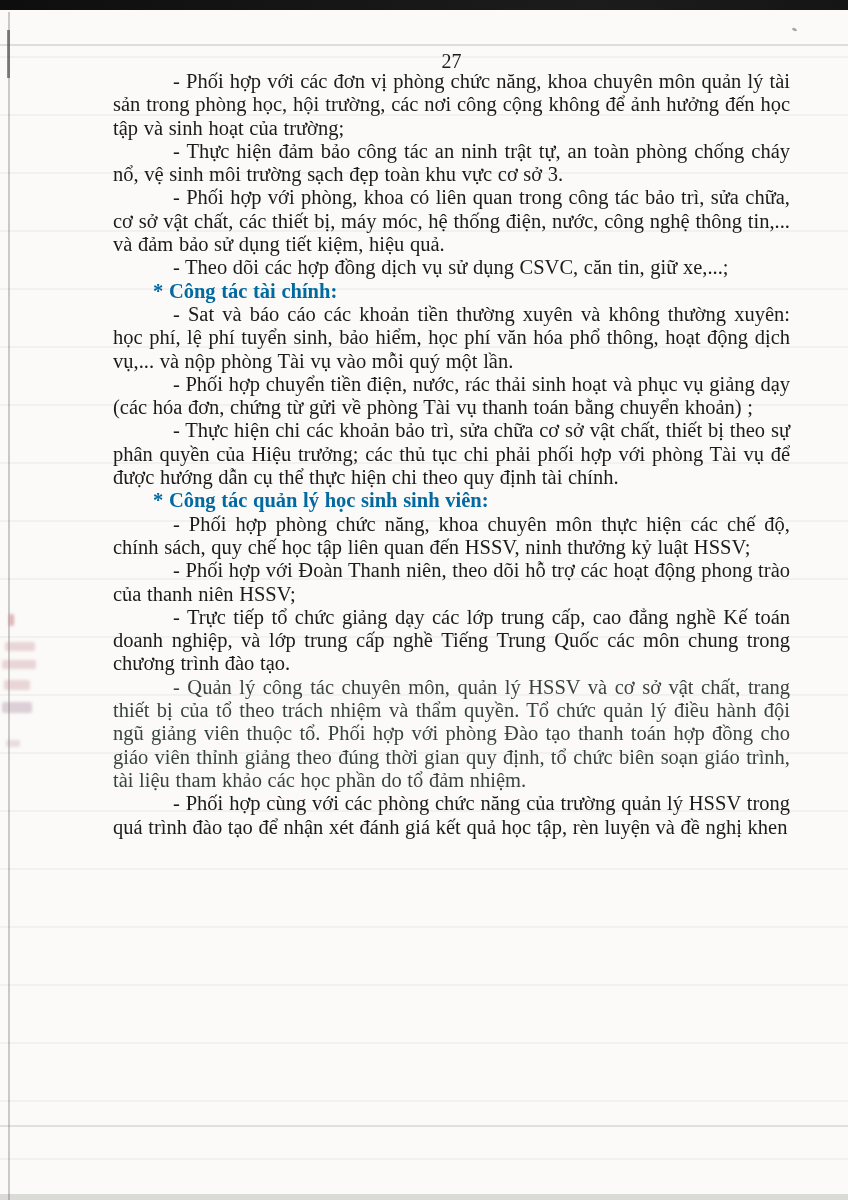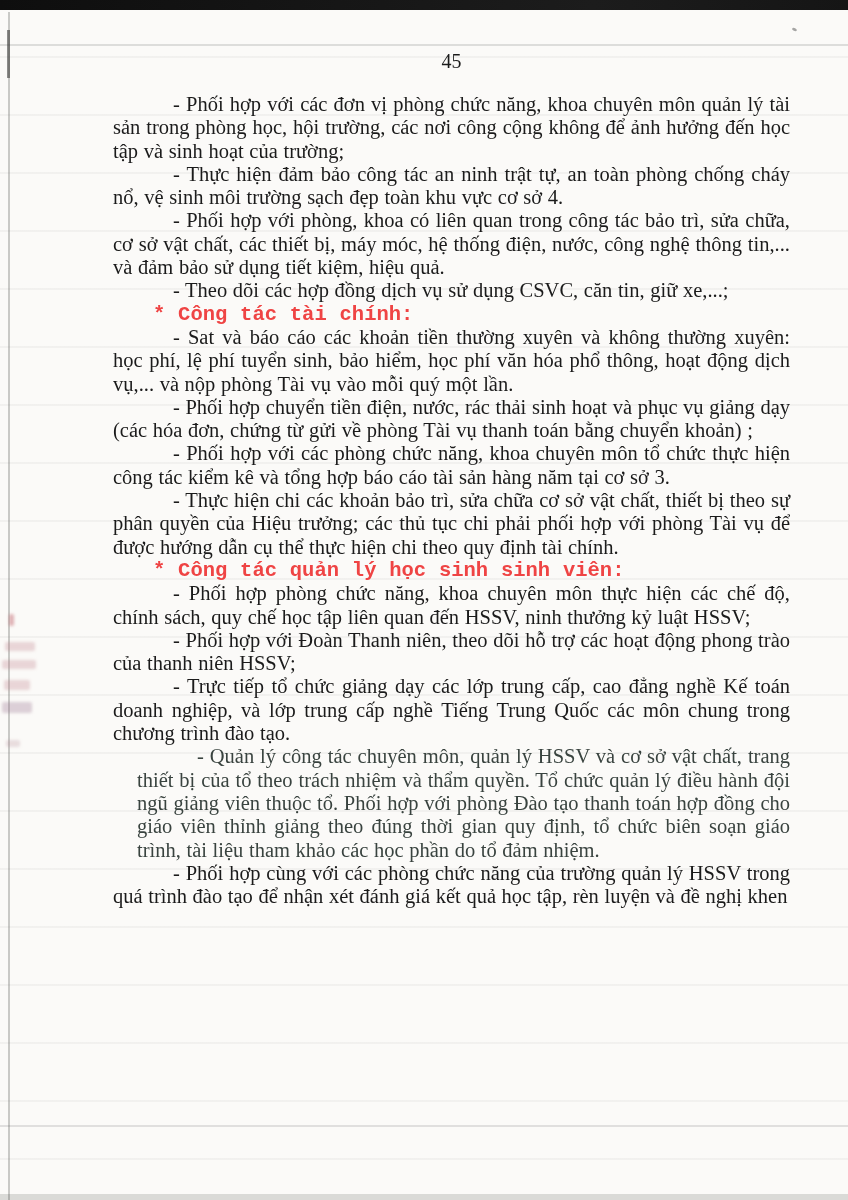--- a/index.html
+++ b/index.html
@@ -93,42 +93,40 @@
   .page-number {
     position: absolute;
     top: 50px; left: 113px;
     width: 677px;
     text-align: center;
     font-size: 20px;
     color: #1b1b1b;
   }
   .content {
     position: absolute;
-    top: 93px; left: 113px;
+    top: 70px; left: 113px;
     width: 677px;
     font-size: 20.5px;
     line-height: 23.3px;
     text-align: justify;
     color: #1b1b1b;
   }
   .content p.para {
     margin: 0;
     text-indent: 60px;
     word-spacing: 0.5px;
   }
   .content p.heading {
     font-weight: bold;
     text-indent: 40px;
-    color: #ef4444;
-    font-family: Liberation Mono, monospace;
+    color: #0369a1;
   }
   .content p.faded {
     color: #39433f;
     filter: blur(0.3px);
-    margin-left: 24px;
   }
 </style>
 </head>
 <body>
 
 <div class="sheet">
   <div class="scanlines"></div>
   <div class="scan-top-strip"></div>
   <div class="scan-line-upper"></div>
   <div class="scan-left-line"></div>
@@ -138,31 +136,30 @@
       <i></i>
       <i></i>
       <i></i>
       <i></i>
       <i></i>
   </div>
   <div class="speck-top-right"></div>
   <div class="scan-line-lower"></div>
   <div class="scan-bottom-band"></div>
 
-  <div class="page-number">45</div>
+  <div class="page-number">27</div>
 
   <div class="content" id="content">
       <p class="para">- Phối hợp với các đơn vị phòng chức năng, khoa chuyên môn quản lý tài sản trong phòng học, hội trường, các nơi công cộng không để ảnh hưởng đến học tập và sinh hoạt của trường;</p>
-      <p class="para">- Thực hiện đảm bảo công tác an ninh trật tự, an toàn phòng chống cháy nổ, vệ sinh môi trường sạch đẹp toàn khu vực cơ sở 4.</p>
+      <p class="para">- Thực hiện đảm bảo công tác an ninh trật tự, an toàn phòng chống cháy nổ, vệ sinh môi trường sạch đẹp toàn khu vực cơ sở 3.</p>
       <p class="para">- Phối hợp với phòng, khoa có liên quan trong công tác bảo trì, sửa chữa, cơ sở vật chất, các thiết bị, máy móc, hệ thống điện, nước, công nghệ thông tin,... và đảm bảo sử dụng tiết kiệm, hiệu quả.</p>
       <p class="para">- Theo dõi các hợp đồng dịch vụ sử dụng CSVC, căn tin, giữ xe,...;</p>
       <p class="para heading">* Công tác tài chính:</p>
       <p class="para">- Sat và báo cáo các khoản tiền thường xuyên và không thường xuyên: học phí, lệ phí tuyển sinh, bảo hiểm, học phí văn hóa phổ thông, hoạt động dịch vụ,... và nộp phòng Tài vụ vào mỗi quý một lần.</p>
       <p class="para">- Phối hợp chuyển tiền điện, nước, rác thải sinh hoạt và phục vụ giảng dạy (các hóa đơn, chứng từ gửi về phòng Tài vụ thanh toán bằng chuyển khoản) ;</p>
-      <p class="para">- Phối hợp với các phòng chức năng, khoa chuyên môn tổ chức thực hiện công tác kiểm kê và tổng hợp báo cáo tài sản hàng năm tại cơ sở 3.</p>
       <p class="para">- Thực hiện chi các khoản bảo trì, sửa chữa cơ sở vật chất, thiết bị theo sự phân quyền của Hiệu trưởng; các thủ tục chi phải phối hợp với phòng Tài vụ để được hướng dẫn cụ thể thực hiện chi theo quy định tài chính.</p>
       <p class="para heading">* Công tác quản lý học sinh sinh viên:</p>
       <p class="para">- Phối hợp phòng chức năng, khoa chuyên môn thực hiện các chế độ, chính sách, quy chế học tập liên quan đến HSSV, ninh thưởng kỷ luật HSSV;</p>
       <p class="para">- Phối hợp với Đoàn Thanh niên, theo dõi hỗ trợ các hoạt động phong trào của thanh niên HSSV;</p>
       <p class="para">- Trực tiếp tổ chức giảng dạy các lớp trung cấp, cao đẳng nghề Kế toán doanh nghiệp, và lớp trung cấp nghề Tiếng Trung Quốc các môn chung trong chương trình đào tạo.</p>
       <p class="para faded">- Quản lý công tác chuyên môn, quản lý HSSV và cơ sở vật chất, trang thiết bị của tổ theo trách nhiệm và thẩm quyền. Tổ chức quản lý điều hành đội ngũ giảng viên thuộc tổ. Phối hợp với phòng Đào tạo thanh toán hợp đồng cho giáo viên thỉnh giảng theo đúng thời gian quy định, tổ chức biên soạn giáo trình, tài liệu tham khảo các học phần do tổ đảm nhiệm.</p>
       <p class="para">- Phối hợp cùng với các phòng chức năng của trường quản lý HSSV trong quá trình đào tạo để nhận xét đánh giá kết quả học tập, rèn luyện và đề nghị khen</p>
     </div>
 </div>
 

